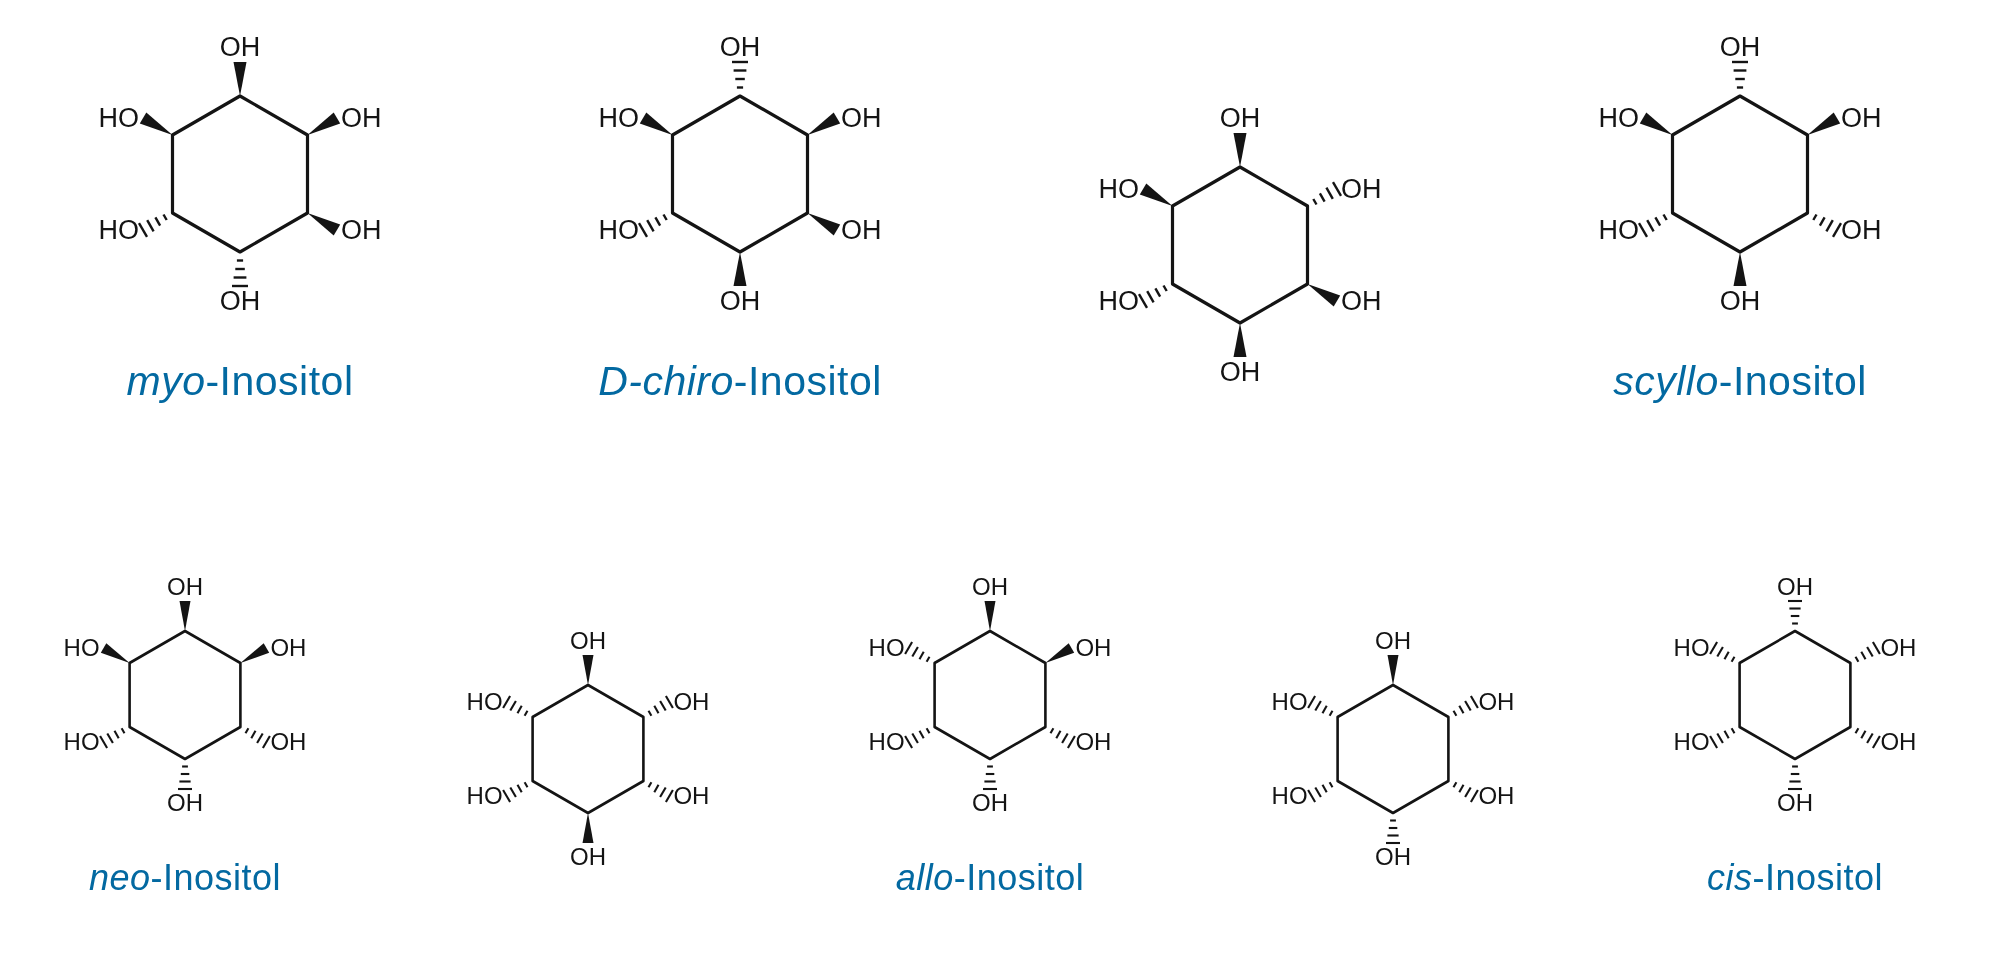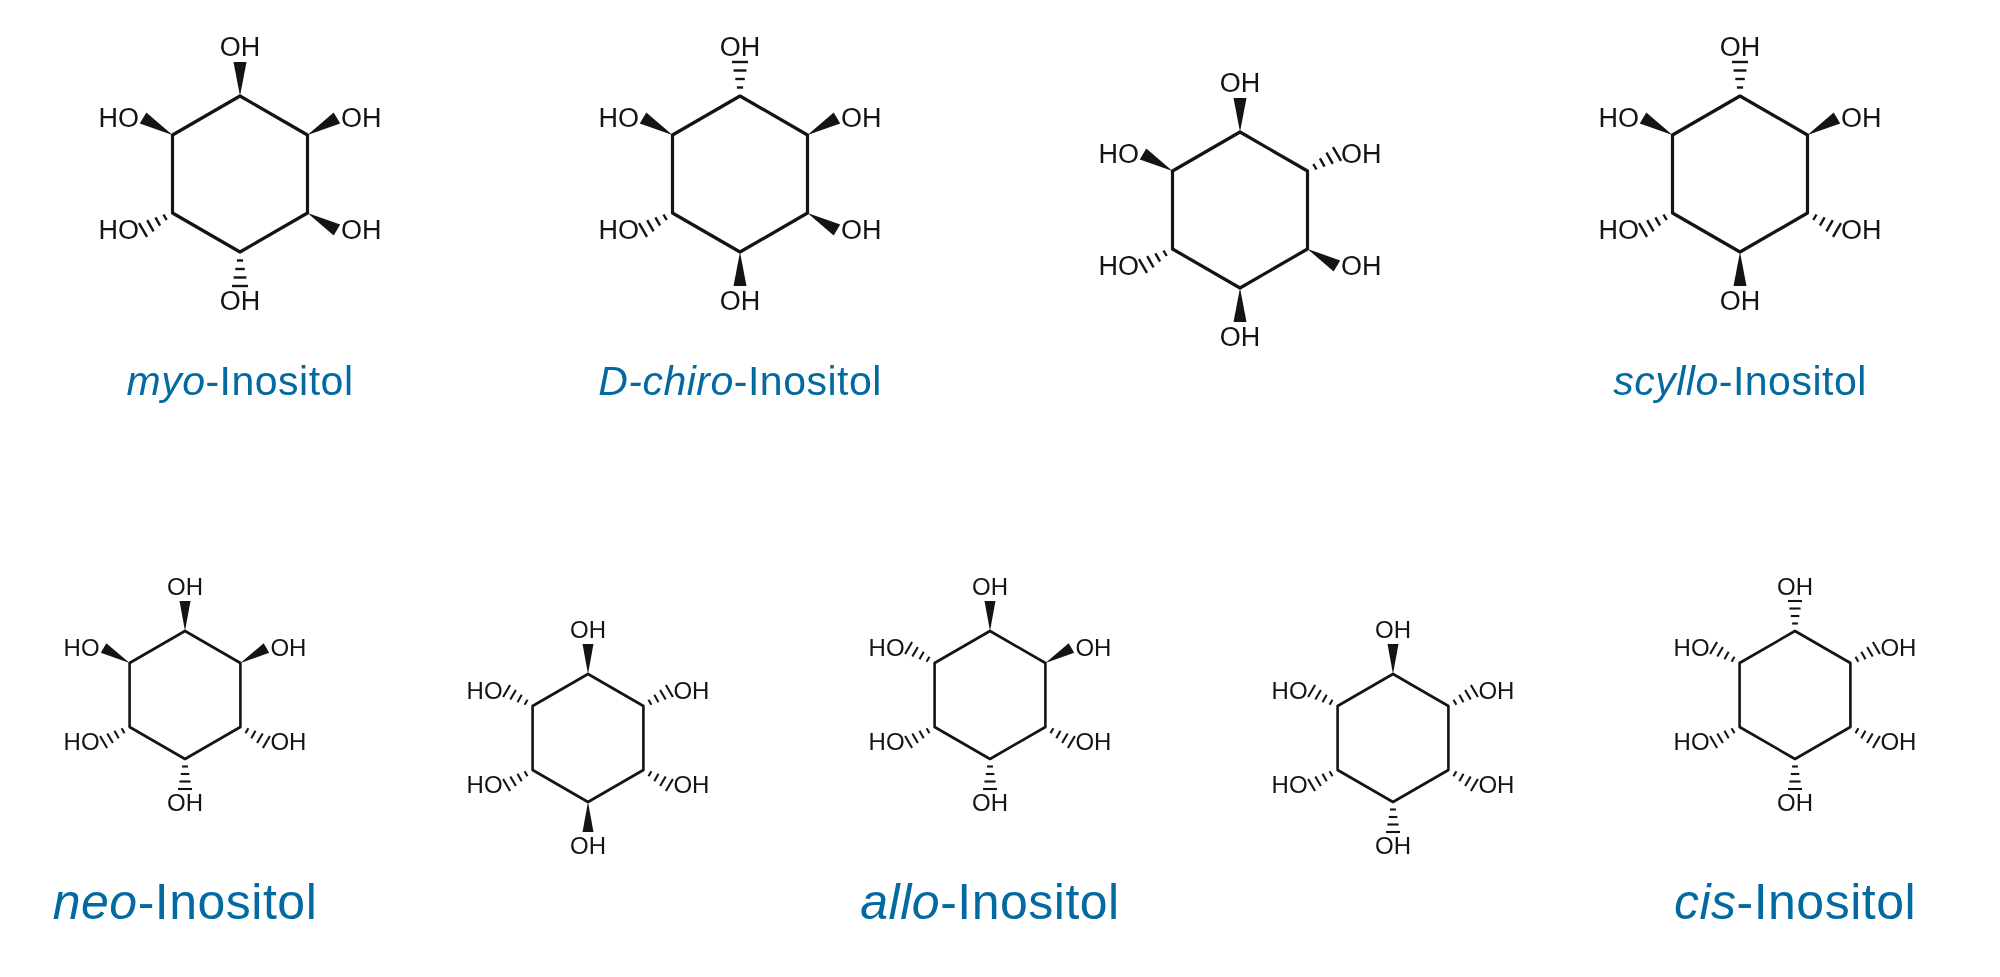--- a/index.html
+++ b/index.html
@@ -14,38 +14,38 @@
     width: 2000px;
     height: 977px;
     box-sizing: border-box;
     display: flex;
     flex-direction: column;
     padding-top: 14px;
   }
   .row {
     display: flex;
     justify-content: space-between;
-    align-items: center;
+    align-items: flex-end;
   }
   .row-top    { padding: 0 80px 0 60px; }
   .row-bottom { padding: 0 40px 0 20px; margin-top: 140px; }
   figure.mol {
     margin: 0;
     display: flex;
     flex-direction: column;
     align-items: center;
   }
   .mol-name {
     font-size: 41px;
     color: #0369a1;
     margin-top: 24px;
     white-space: nowrap;
     letter-spacing: 0.5px;
   }
-  .row-bottom .mol-name { margin-top: 28px; font-size: 50px; }
+  .row-bottom .mol-name { margin-top: 12px; font-size: 36px; }
   .mol-name i { font-style: italic; }
   svg text { font-family: "Liberation Sans", sans-serif; }
 </style>
 </head>
 <body>
 
 <div class="figure">
 
   <div class="row row-top">
     <figure class="mol">

